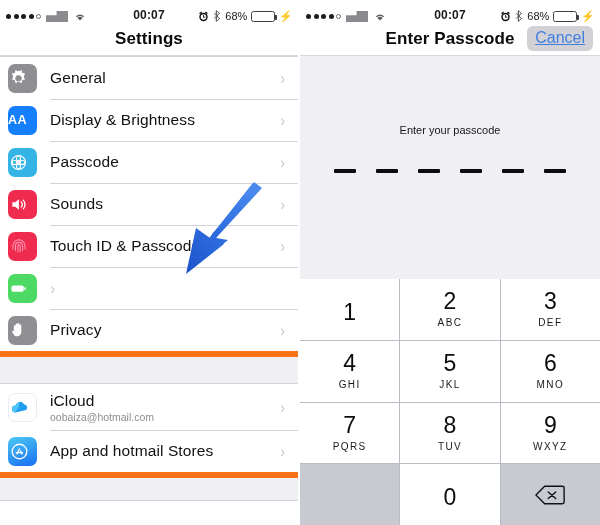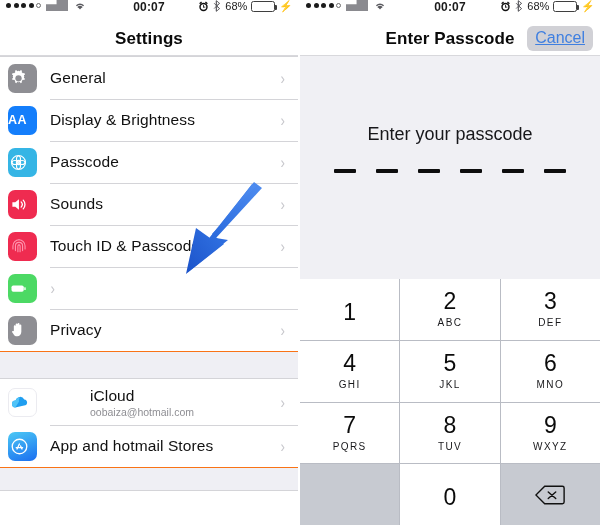--- a/index.html
+++ b/index.html
@@ -9,21 +9,21 @@
     background: #ffffff;
     overflow: hidden;
   }
   .screens { display: flex; width: 600px; height: 525px; }
   .phone { width: 300px; height: 525px; position: relative; overflow: hidden; background: #ffffff; }
   .phone.left { border-right: 2px solid #ffffff; }
 
   
   .statusbar {
     height: 22px; width: 100%;
-    display: flex; align-items: flex-start;
+    display: flex; align-items: flex-end;
     font-size: 12px; color: #1b1b1b;
     position: relative;
     background: #ffffff;
   }
   .sb-left { display: flex; align-items: center; gap: 5px; padding-left: 6px; }
   .dots { display: flex; gap: 2.5px; align-items: center; }
   .dot { width: 5px; height: 5px; border-radius: 50%; background: #1b1b1b; }
   .dot.hollow { background: transparent; border: 1px solid #6d6d6d; width: 5px; height: 5px; }
   .carrier-logo {
     width: 22px; height: 11px; background: #8a8a8f;
@@ -55,42 +55,42 @@
   .nav-title { font-size: 17px; font-weight: 700; color: #0a0a0a; letter-spacing: .1px; }
   .nav-right-btn {
     position: absolute; right: 7px; top: 4px;
     background: #d1d1d6; border-radius: 6px;
     padding: 3px 8px 4px 8px;
     color: #3f7fe0; font-size: 16px; line-height: 1.15; text-decoration: underline;
   }
 
   
   .list-wrap { background: #efeff4; height: 469px; overflow: hidden; }
-  .group { background: #ffffff; border-top: 1px solid #d4d4d8; border-bottom: 1px solid #f97316; }
+  .group { background: #ffffff; border-top: 1px solid #d4d4d8; border-bottom: 6px solid #f97316; }
   .gap { height: 26px; background: #efeff4; }
   .gap.small { height: 22px; }
   .row {
     display: flex; align-items: center;
     height: 42px; padding-left: 8px; position: relative;
     background: #ffffff;
   }
   .row + .row::before {
     content: ""; position: absolute; left: 50px; right: 0; top: 0;
     height: 1px; background: #d4d4d8;
   }
   .row-icon {
     width: 29px; height: 29px; border-radius: 7px;
     flex: 0 0 29px; margin-right: 13px;
     display: flex; align-items: center; justify-content: flex-start;
     overflow: hidden;
   }
   .row-text { flex: 1; min-width: 0; }
   .row-label { font-size: 15.5px; color: #111; letter-spacing: .1px; }
   .row-sub { font-size: 10.5px; color: #8e8e93; margin-top: 1px; }
-  .row.two-line { height: 46px; gap: 40px; }
+  .row.two-line { height: 46px; }
   .chev {
     margin-right: 12px; color: #c7c7cc; font-size: 17px; line-height: 1;
     transform: scaleX(.78); font-family: "Liberation Sans", sans-serif;
   }
 
   
   .ic-gear { background: #8e8e93; }
   .ic-aa { background: #147efb; color: #fff; font-size: 12.5px; font-weight: 700; letter-spacing: .5px; }
   .ic-wall { background: #35b5e5; }
   .ic-sound { background: #ef2b50; }
@@ -101,21 +101,21 @@
   .ic-appstore { background: linear-gradient(160deg, #4cc9f5 0%, #1a6ef0 100%); }
 
   
   .arrow-anno { position: absolute; left: 176px; top: 182px; width: 96px; height: 96px; pointer-events: none; }
 
   
   .pass-body { height: 469px; background: #efeff4; position: relative; }
   .pass-top { height: 223px; background: #f0f0f4; position: relative; }
   .pass-prompt {
     position: absolute; left: 0; right: 0; top: 68px;
-    text-align: center; font-size: 18px; color: #17171a;
+    text-align: center; font-size: 11px; color: #17171a;
   }
   .pass-dashes {
     position: absolute; left: 0; right: 0; top: 113px;
     display: flex; justify-content: center; gap: 20px;
   }
   .dash { width: 22px; height: 4px; background: #0d0d0d; border-radius: 1px; }
 
   .keypad { display: grid; grid-template-columns: repeat(3, 1fr); grid-template-rows: repeat(4, 1fr); height: 246px; background: #b9bcc4; gap: 1px; }
   .key {
     background: #ffffff; display: flex; flex-direction: column;

